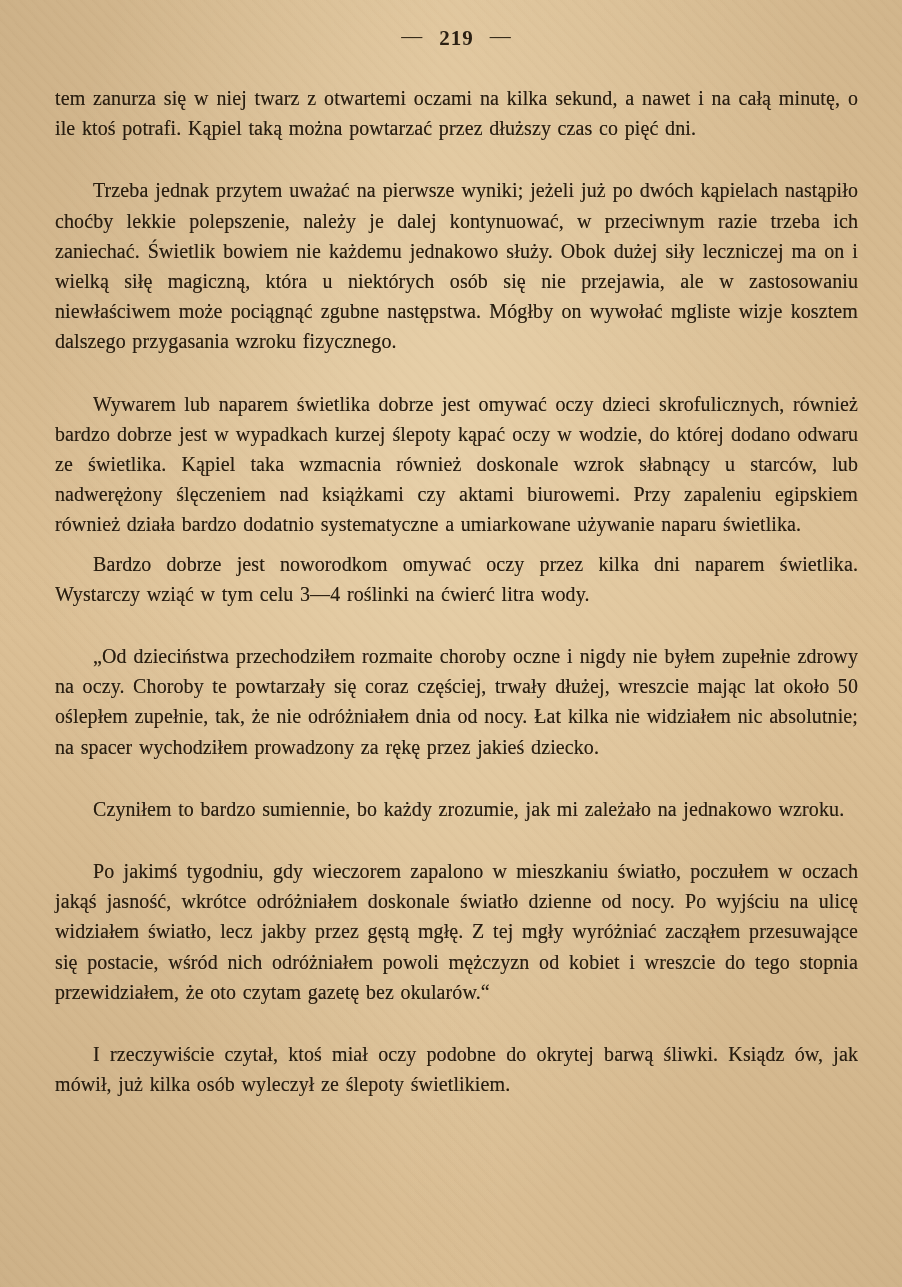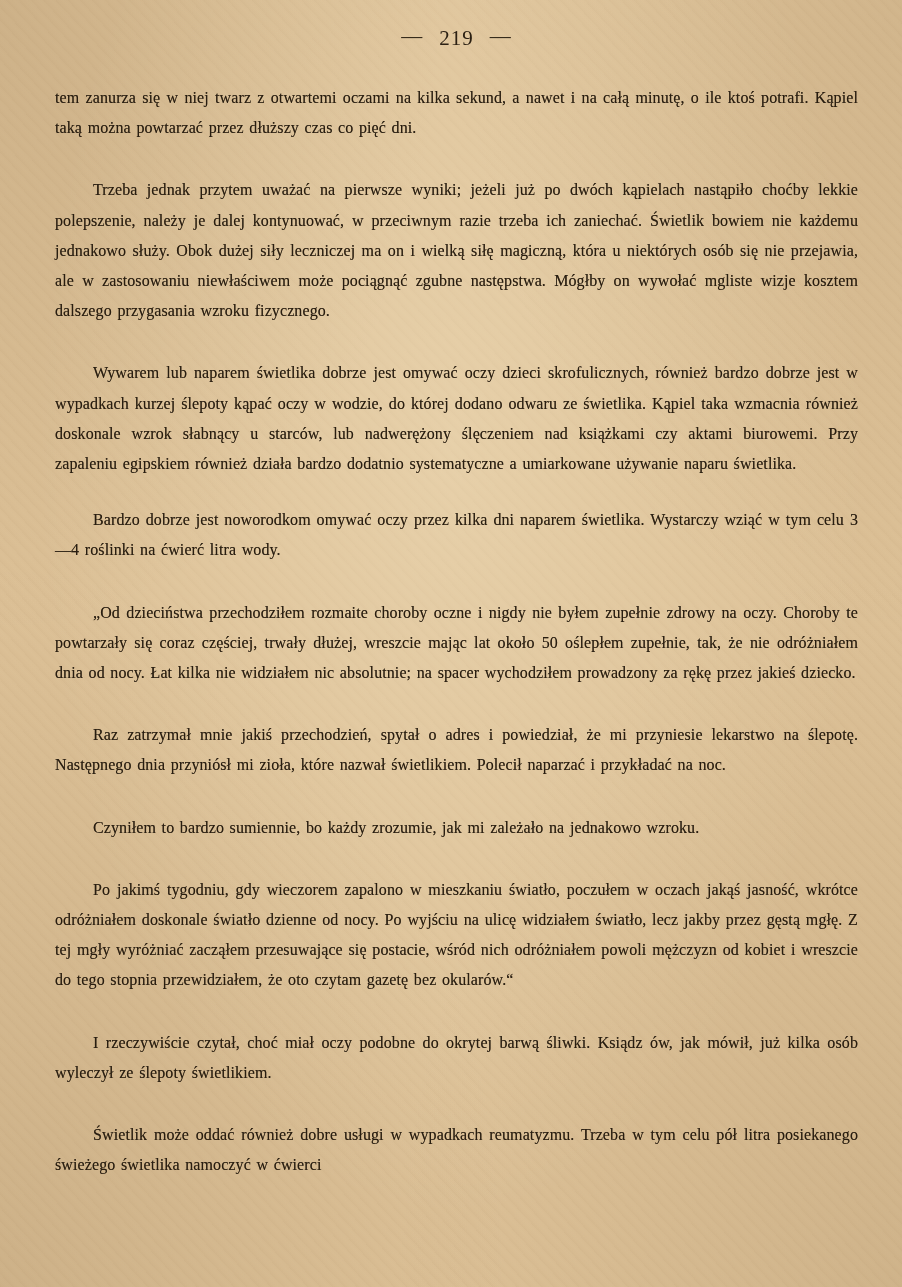--- a/index.html
+++ b/index.html
@@ -34,51 +34,49 @@
     margin: 0 0 32px 0;
     color: #2b2013;
   }
   .page-header .dash {
     display: inline-block;
     margin: 0 16px;
     transform: translateY(-2px);
   }
   .page-header .num {
     display: inline-block;
-    font-weight: normal;
+    font-weight: bold;
   }
   .body-text p {
     margin: 0;
-    font-size: 16px;
+    font-size: 20px;
     line-height: 30.2px;
     text-align: justify;
     text-justify: inter-word;
     word-spacing: 1.5px;
     letter-spacing: 0.1px;
     color: #281d10;
     text-shadow: 0 0 0.4px rgba(40,29,16,0.55);
   }
   .body-text p.indent { text-indent: 38px; margin-top: 32px; }
-  .body-text p.space-before { margin-top: 26px; }
+  .body-text p.space-before { margin-top: 9px; }
 </style>
 </head>
 <body>
 
 <div class="scan-page">
 
   <div class="page-header">
     <span class="dash">—</span><span class="num">219</span><span class="dash">—</span>
   </div>
 
   <div class="body-text">
     <p class="no-indent">tem zanurza się w niej twarz z otwartemi oczami na kilka sekund, a nawet i na całą minutę, o ile ktoś potrafi. Kąpiel taką można powtarzać przez dłuższy czas co pięć dni.</p>
     <p class="indent">Trzeba jednak przytem uważać na pierwsze wyniki; jeżeli już po dwóch kąpielach nastąpiło choćby lekkie polepszenie, należy je dalej kontynuować, w przeciwnym razie trzeba ich zaniechać. Świetlik bowiem nie każdemu jednakowo służy. Obok dużej siły leczniczej ma on i wielką siłę magiczną, która u niektórych osób się nie przejawia, ale w zastosowaniu niewłaściwem może pociągnąć zgubne następstwa. Mógłby on wywołać mgliste wizje kosztem dalszego przygasania wzroku fizycznego.</p>
     <p class="indent">Wywarem lub naparem świetlika dobrze jest omywać oczy dzieci skrofulicznych, również bardzo dobrze jest w wypadkach kurzej ślepoty kąpać oczy w wodzie, do której dodano odwaru ze świetlika. Kąpiel taka wzmacnia również doskonale wzrok słabnący u starców, lub nadwerężony ślęczeniem nad książkami czy aktami biurowemi. Przy zapaleniu egipskiem również działa bardzo dodatnio systematyczne a umiarkowane używanie naparu świetlika.</p>
     <p class="indent space-before">Bardzo dobrze jest noworodkom omywać oczy przez kilka dni naparem świetlika. Wystarczy wziąć w tym celu 3—4 roślinki na ćwierć litra wody.</p>
     <p class="indent">„Od dzieciństwa przechodziłem rozmaite choroby oczne i nigdy nie byłem zupełnie zdrowy na oczy. Choroby te powtarzały się coraz częściej, trwały dłużej, wreszcie mając lat około 50 oślepłem zupełnie, tak, że nie odróżniałem dnia od nocy. Łat kilka nie widziałem nic absolutnie; na spacer wychodziłem prowadzony za rękę przez jakieś dziecko.</p>
-    <p class="indent">Raz zatrzymał mnie jakiś przechodzień, spytał o adres i powiedział, że mi przyniesie lekarstwo na ślepotę. Następnego dnia przyniósł mi zioła, które nazwał świetlikiem. Polecił naparzać i przykładać na noc.</p>
     <p class="indent">Czyniłem to bardzo sumiennie, bo każdy zrozumie, jak mi zależało na jednakowo wzroku.</p>
     <p class="indent">Po jakimś tygodniu, gdy wieczorem zapalono w mieszkaniu światło, poczułem w oczach jakąś jasność, wkrótce odróżniałem doskonale światło dzienne od nocy. Po wyjściu na ulicę widziałem światło, lecz jakby przez gęstą mgłę. Z tej mgły wyróżniać zacząłem przesuwające się postacie, wśród nich odróżniałem powoli mężczyzn od kobiet i wreszcie do tego stopnia przewidziałem, że oto czytam gazetę bez okularów.“</p>
-    <p class="indent">I rzeczywiście czytał, choć miał oczy podobne do okrytej barwą śliwki. Ksiądz ów, jak mówił, już kilka osób wyleczył ze ślepoty świetlikiem.</p>
-    <p class="indent">Świetlik może oddać również dobre usługi w wypadkach reumatyzmu. Trzeba w tym celu pół litra posiekanego świeżego świetlika namoczyć w ćwierci</p>
+    <p class="indent">I rzeczywiście czytał, ktoś miał oczy podobne do okrytej barwą śliwki. Ksiądz ów, jak mówił, już kilka osób wyleczył ze ślepoty świetlikiem.</p>
   </div>
 
 </div>
 
 </body></html>

